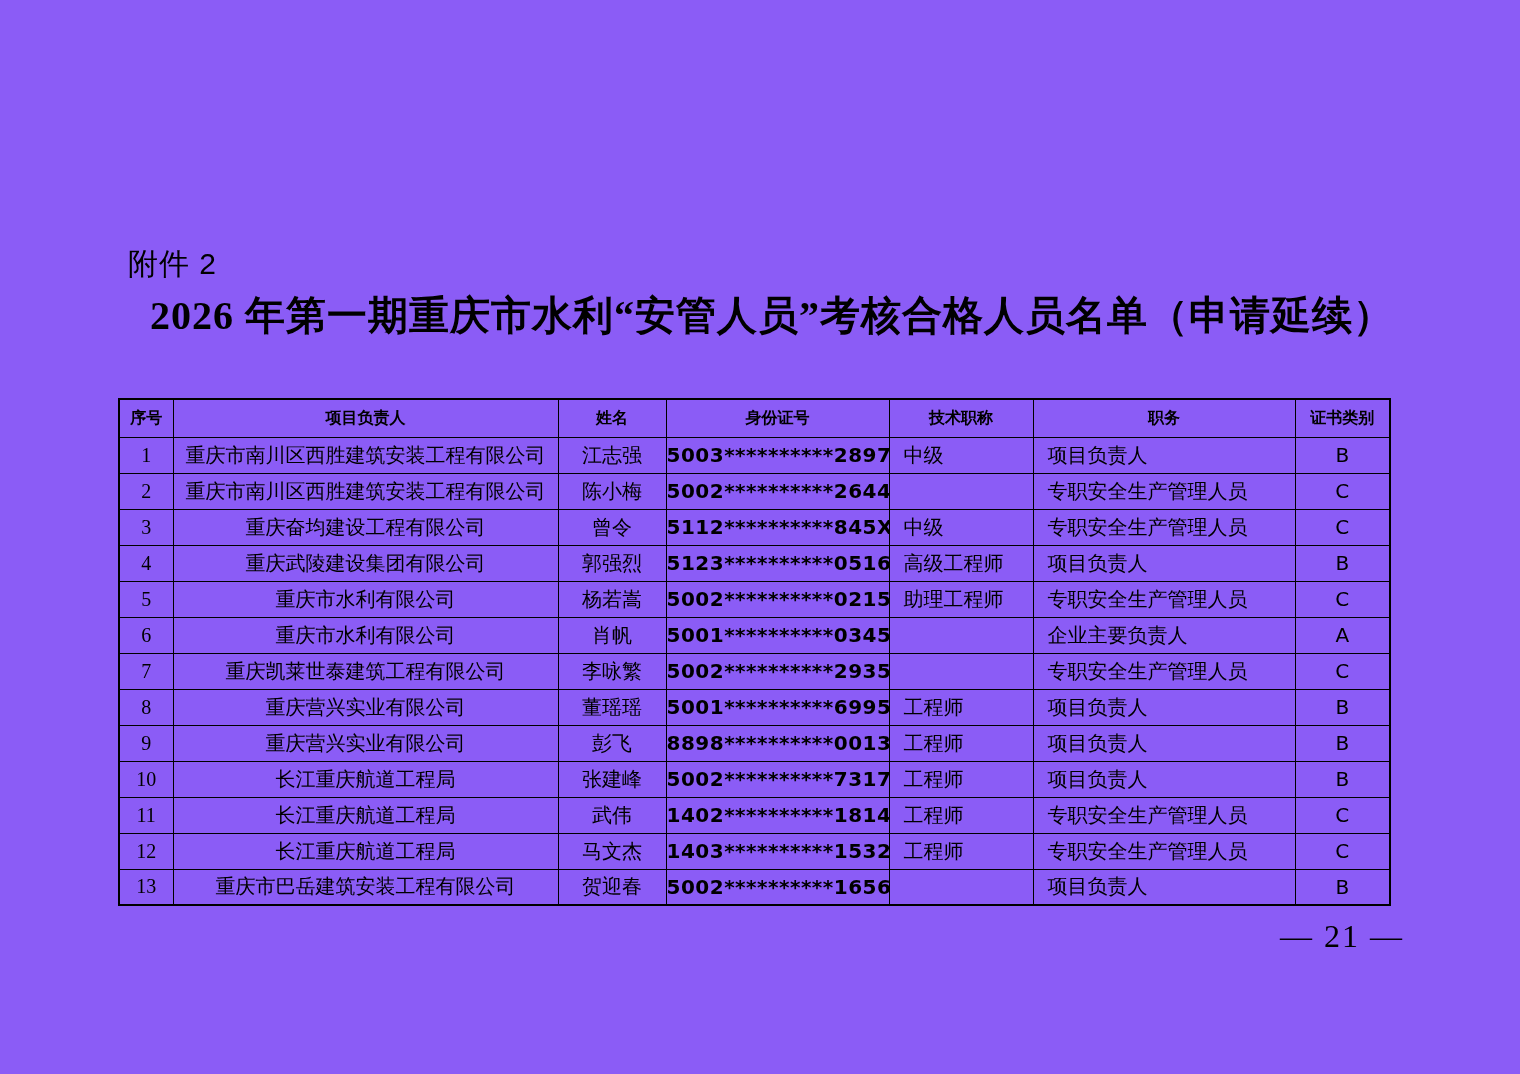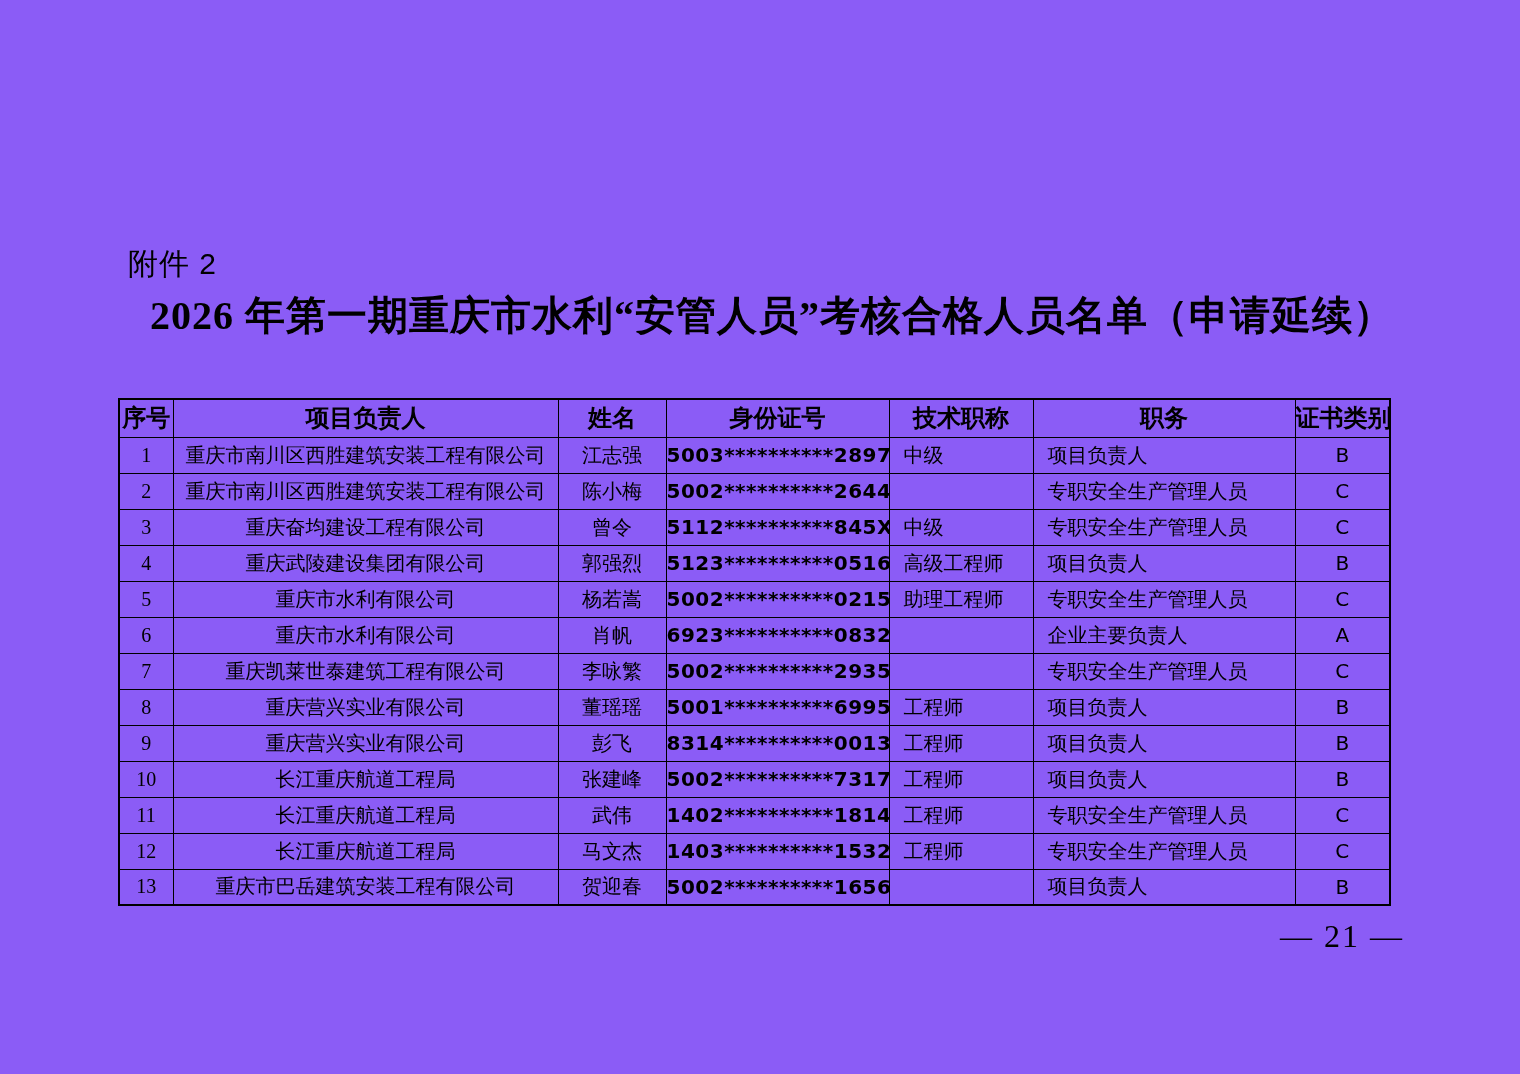--- a/index.html
+++ b/index.html
@@ -43,21 +43,21 @@
     width: 1271px;
     border: 2px solid #000;
   }
   table.roster th, table.roster td {
     border: 1px solid #000;
     overflow: hidden;
     white-space: nowrap;
   }
   table.roster th {
     height: 38px;
-    font-size: 24px;
+    font-size: 16px;
     font-weight: 600;
     font-family: "Liberation Sans", "DejaVu Sans", sans-serif;
     text-align: center;
     vertical-align: middle;
   }
   table.roster td {
     height: 36px;
     font-size: 20px;
     text-align: center;
     vertical-align: middle;
@@ -159,21 +159,21 @@
           <td class="col2">杨若嵩</td>
           <td class="col3">5002**********0215</td>
           <td class="col4">助理工程师</td>
           <td class="col5">专职安全生产管理人员</td>
           <td class="col6">C</td>
         </tr>
         <tr>
           <td class="col0">6</td>
           <td class="col1">重庆市水利有限公司</td>
           <td class="col2">肖帆</td>
-          <td class="col3">6923**********0832</td>
+          <td class="col3">5001**********0345</td>
           <td class="col4"></td>
           <td class="col5">企业主要负责人</td>
           <td class="col6">A</td>
         </tr>
         <tr>
           <td class="col0">7</td>
           <td class="col1">重庆凯莱世泰建筑工程有限公司</td>
           <td class="col2">李咏繁</td>
           <td class="col3">5002**********2935</td>
           <td class="col4"></td>
@@ -186,21 +186,21 @@
           <td class="col2">董瑶瑶</td>
           <td class="col3">5001**********6995</td>
           <td class="col4">工程师</td>
           <td class="col5">项目负责人</td>
           <td class="col6">B</td>
         </tr>
         <tr>
           <td class="col0">9</td>
           <td class="col1">重庆营兴实业有限公司</td>
           <td class="col2">彭飞</td>
-          <td class="col3">8314**********0013</td>
+          <td class="col3">8898**********0013</td>
           <td class="col4">工程师</td>
           <td class="col5">项目负责人</td>
           <td class="col6">B</td>
         </tr>
         <tr>
           <td class="col0">10</td>
           <td class="col1">长江重庆航道工程局</td>
           <td class="col2">张建峰</td>
           <td class="col3">5002**********7317</td>
           <td class="col4">工程师</td>

